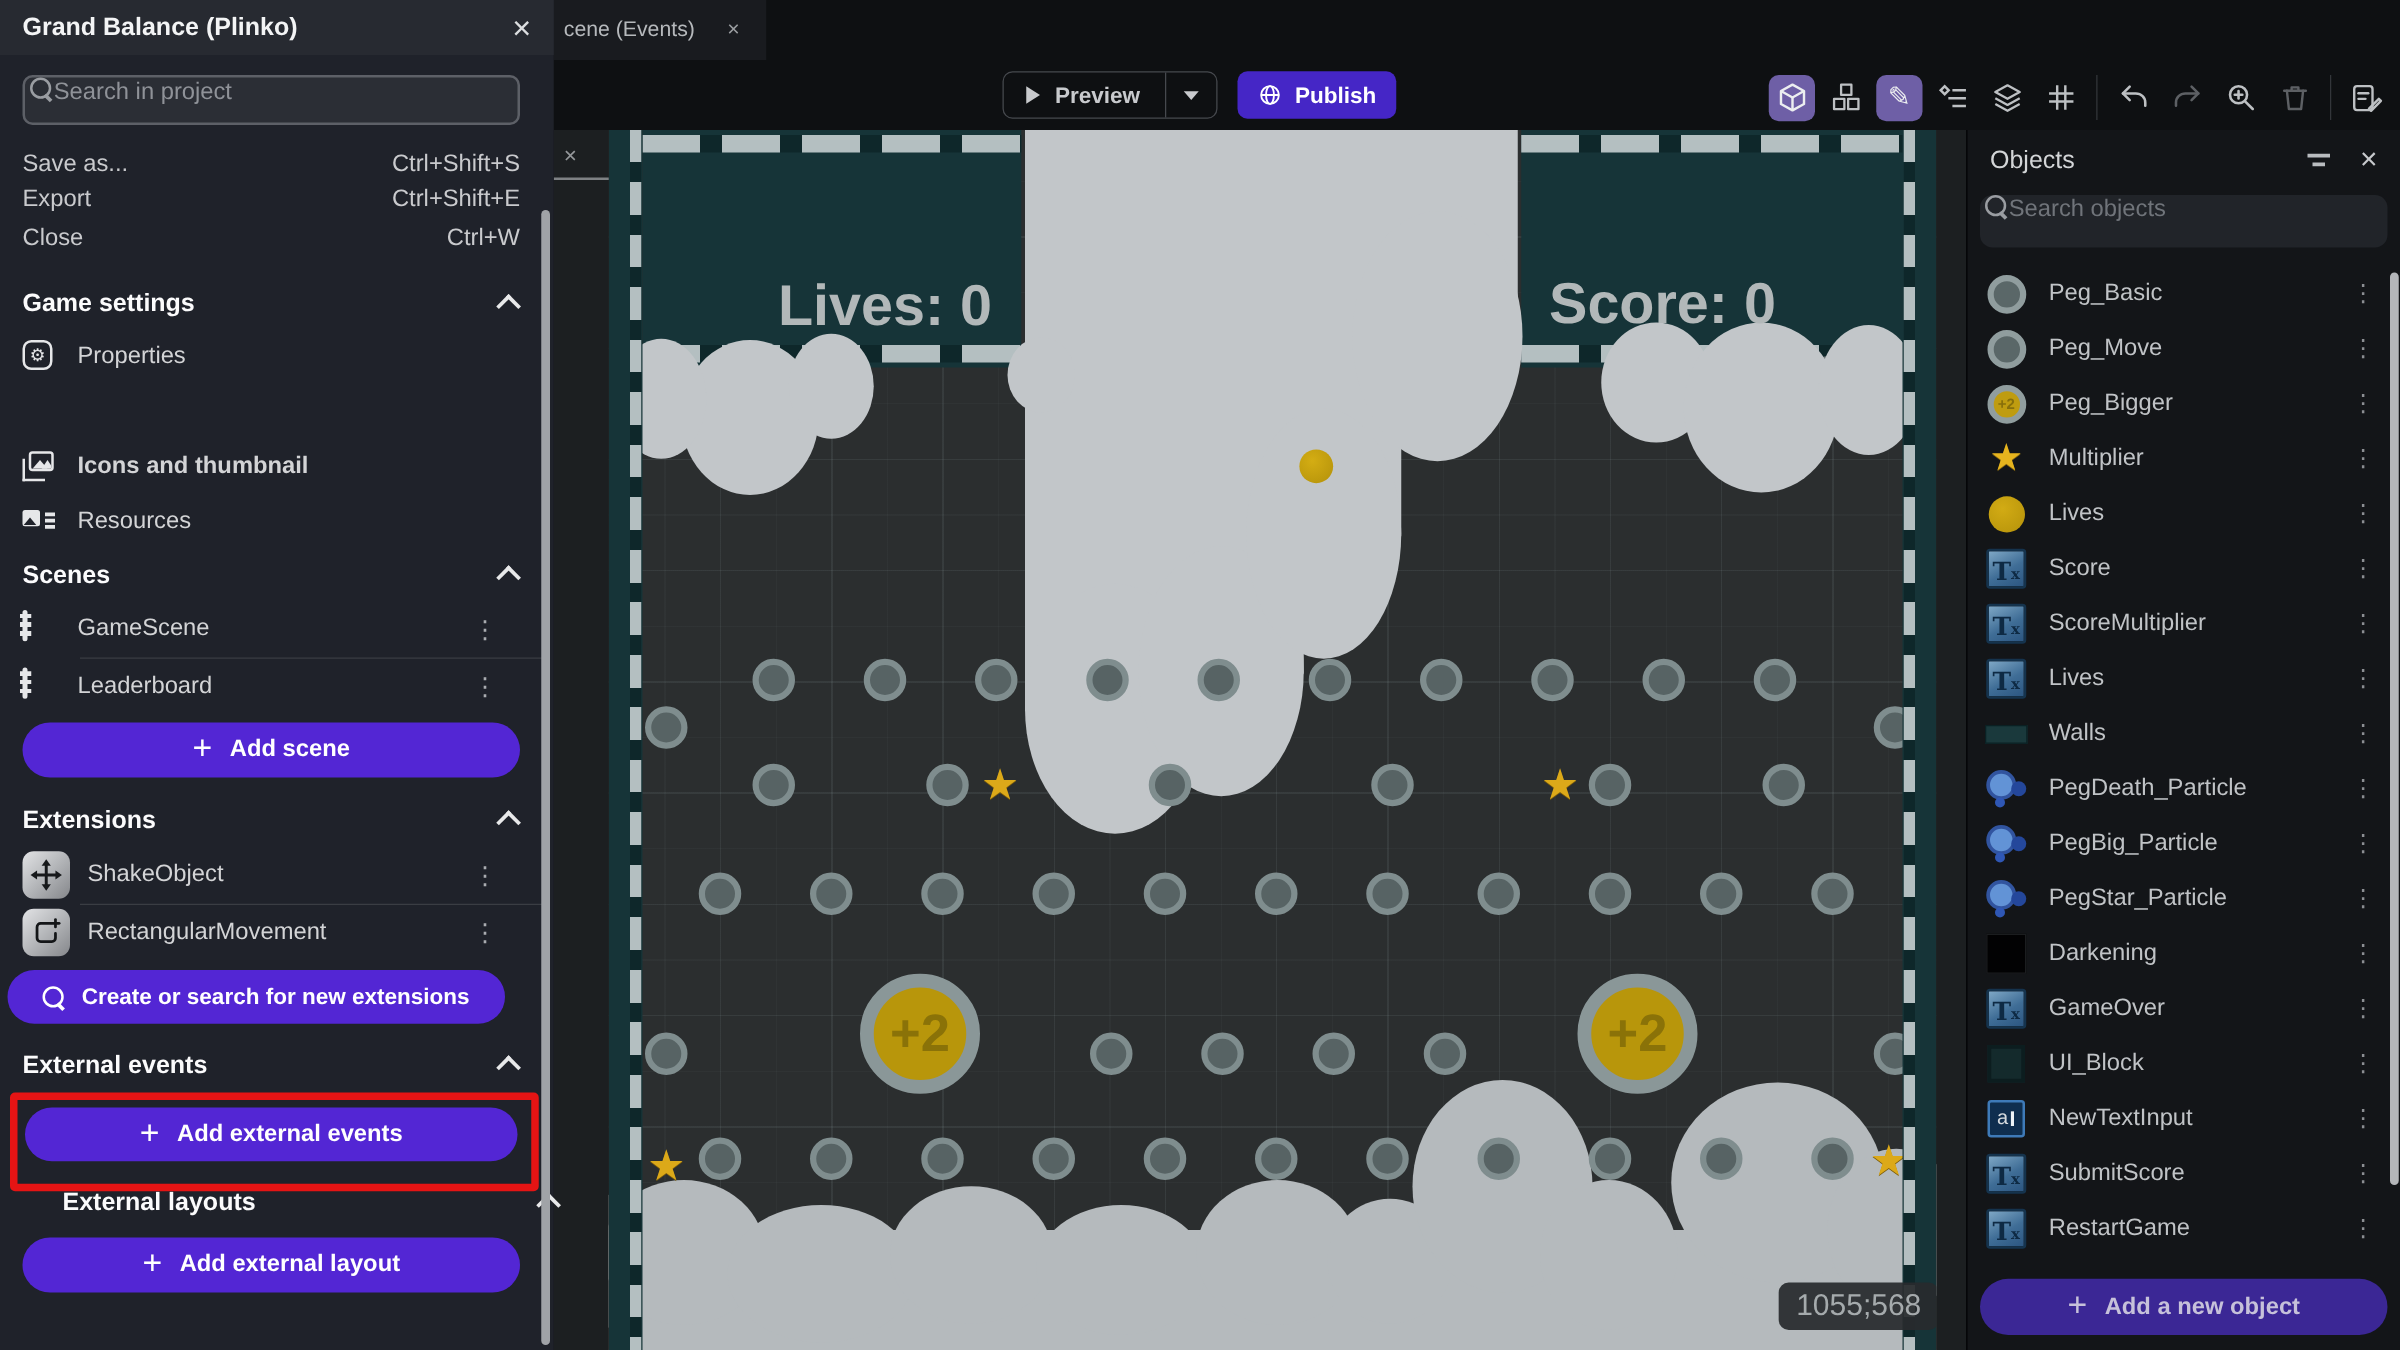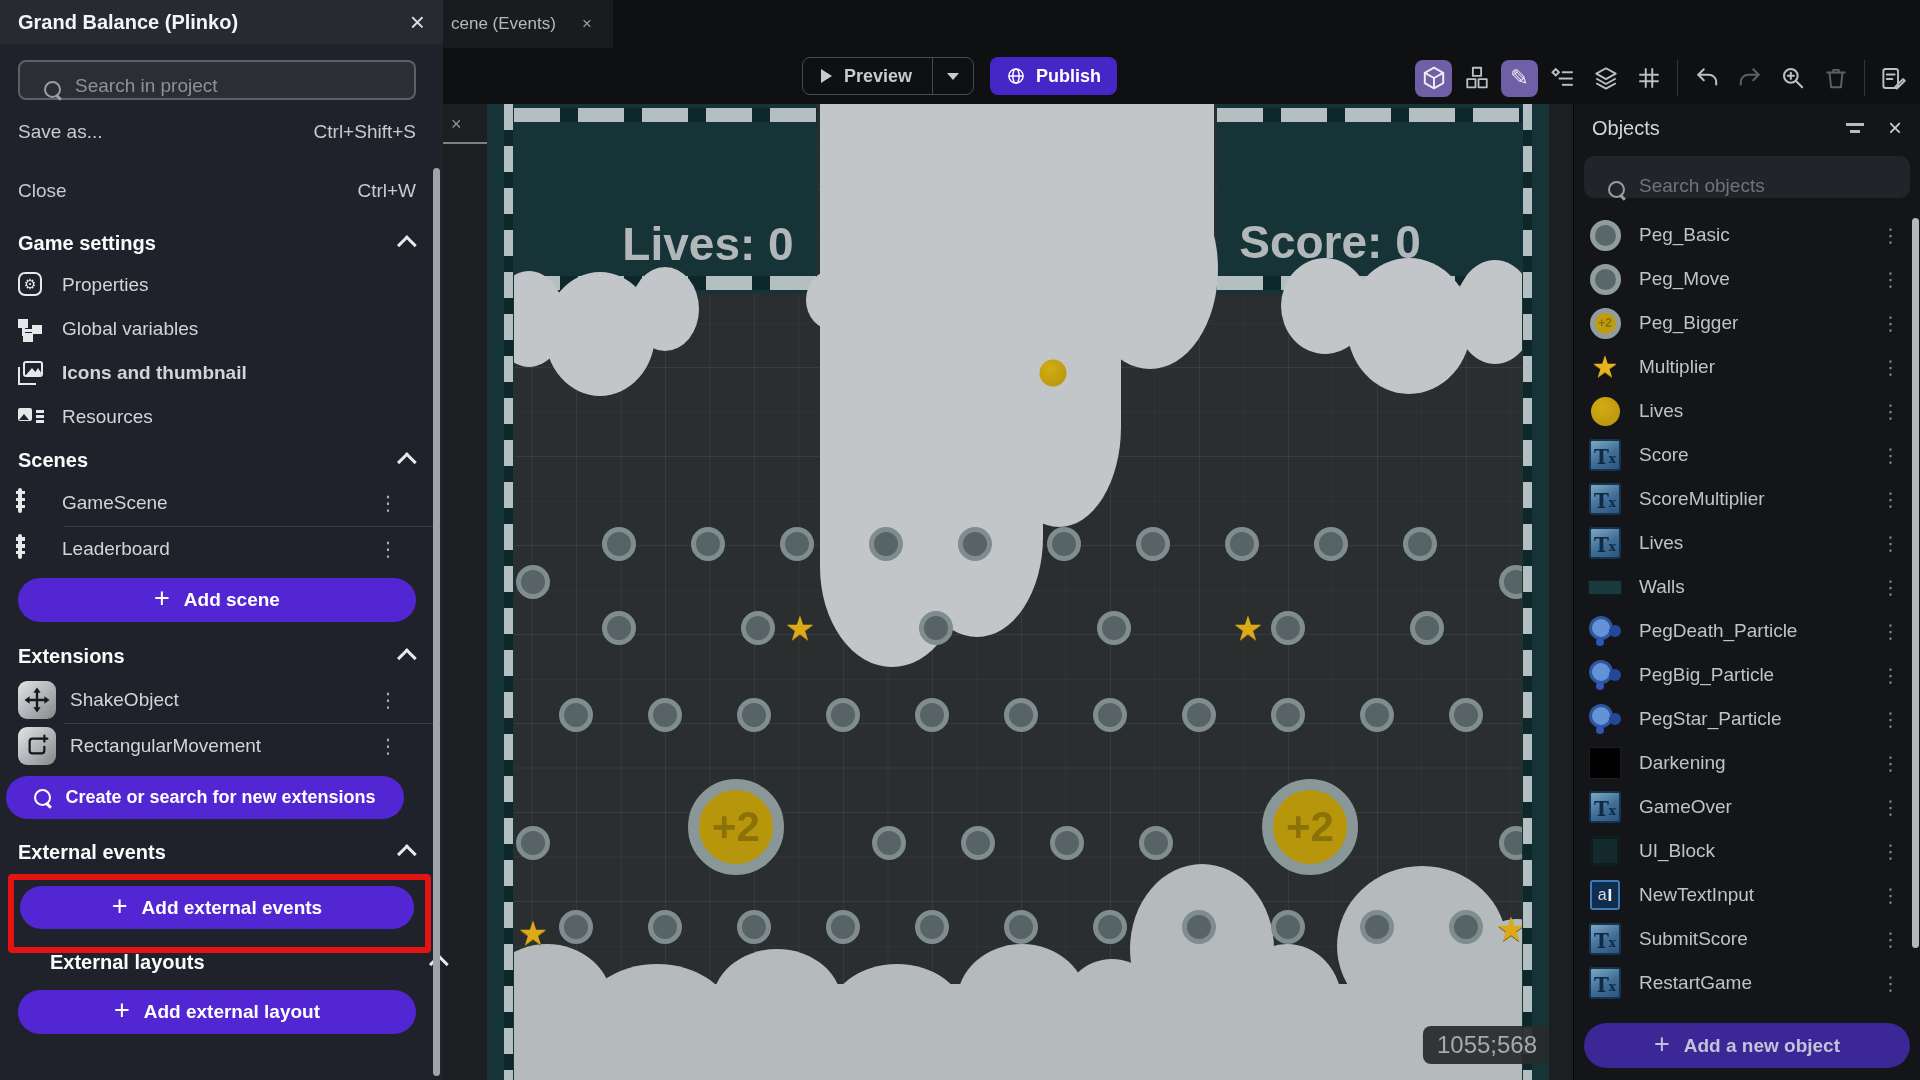--- a/index.html
+++ b/index.html
@@ -66,22 +66,22 @@
       background:radial-gradient(circle at 38% 34%,#d4ad13,#b3910a);transform:translate(-50%,-50%);}
   .coord-badge{position:absolute;z-index:9;background:rgba(40,43,45,.93);border-radius:8px;
       color:#a5aaac;font-size:24px;padding:5px 14px;transform:translate(-50%,0);}
 
   
   .drawer{left:0;top:0;width:443px;height:1080px;background:#1f222a;z-index:20;}
   .drawer-title{left:0;top:0;width:100%;height:44px;background:#272a31;display:flex;align-items:center;
       box-sizing:border-box;padding:0 18px;}
   .drawer-title .t{color:#f3f4f5;font-weight:bold;font-size:20px;flex:1;}
   .drawer-title .x{color:#dcdee0;font-size:26px;line-height:1;}
-  .searchbox{position:absolute;display:flex;align-items:flex-end;gap:12px;background:#2b2e35;
-      border:2px solid #5d6067;border-radius:8px;box-sizing:border-box;padding:0 24px;}
+  .searchbox{position:absolute;display:flex;align-items:flex-start;background:#2b2e35;
+      border:2px solid #5d6067;border-radius:8px;box-sizing:border-box;padding:0 4px;}
   .searchbox input{flex:1;background:transparent;border:none;outline:none;color:#d6d8da;
       font-size:19px;font-family:"Liberation Sans",sans-serif;min-width:0;}
   .searchbox input::placeholder{color:#8f9298;}
   .mag{width:13px;height:13px;border:2.5px solid #9a9da2;border-radius:50%;position:relative;flex:none;}
   .mag::after{content:"";position:absolute;width:2.5px;height:7px;background:#9a9da2;
       left:11px;top:11px;transform:rotate(-45deg);}
   .mag.white{border-color:#fff;}
   .mag.white::after{background:#fff;}
   .menu-row{position:absolute;left:18px;width:398px;height:28px;display:flex;align-items:center;
       color:#c9cacd;font-size:19px;}
@@ -615,44 +615,38 @@
     </div>
     <div class="abs searchbox" style="left:18px;top:60px;width:398px;height:40px;">
       <span class="mag"></span>
       <input type="text" placeholder="Search in project" style="">
     </div>
 
     <div class="menu-row" style="top:118px;">
       <span>Save as...</span>
       <span class="sc">Ctrl+Shift+S</span>
     </div>
+    <div class="menu-row" style="top:146px;">
+      <span>Export</span>
+      <span class="sc">Ctrl+Shift+E</span>
+    </div>
     <div class="menu-row" style="top:174px;align-items:flex-end;">
       <span>Close</span>
       <span class="sc">Ctrl+W</span>
     </div>
 
     <div class="sec-head" style="top:228px;">
       <span>Game settings</span>
       <span class="chev-up"></span>
     </div>
     <div class="item-row" style="top:263px;">
       <span class="icon26">
           <span class="frame-ic">⚙</span>
         </span>
       <span>Properties</span>
-    </div>
-    <div class="item-row" style="top:307px;">
-      <span class="icon26">
-        <span class="gv-sq" style="left:0;top:3px;"></span>
-        <span class="gv-sq" style="left:14px;top:9px;"></span>
-        <span class="gv-sq" style="left:5px;top:17px;"></span>
-        <span class="gv-l" style="left:4px;top:12px;width:2.5px;height:8px;"></span>
-        <span class="gv-l" style="left:4px;top:13px;width:12px;height:2.5px;"></span>
-      </span>
-      <span>Global variables</span>
     </div>
     <div class="item-row" style="top:351px;font-weight:bold;">
       <span class="icon26">
         <span class="img-back"></span>
         <span class="img-front">
             <span class="img-mt"></span>
             <span class="img-mt img-mt2"></span>
           </span>
       </span>
       <span>Icons and thumbnail</span>

